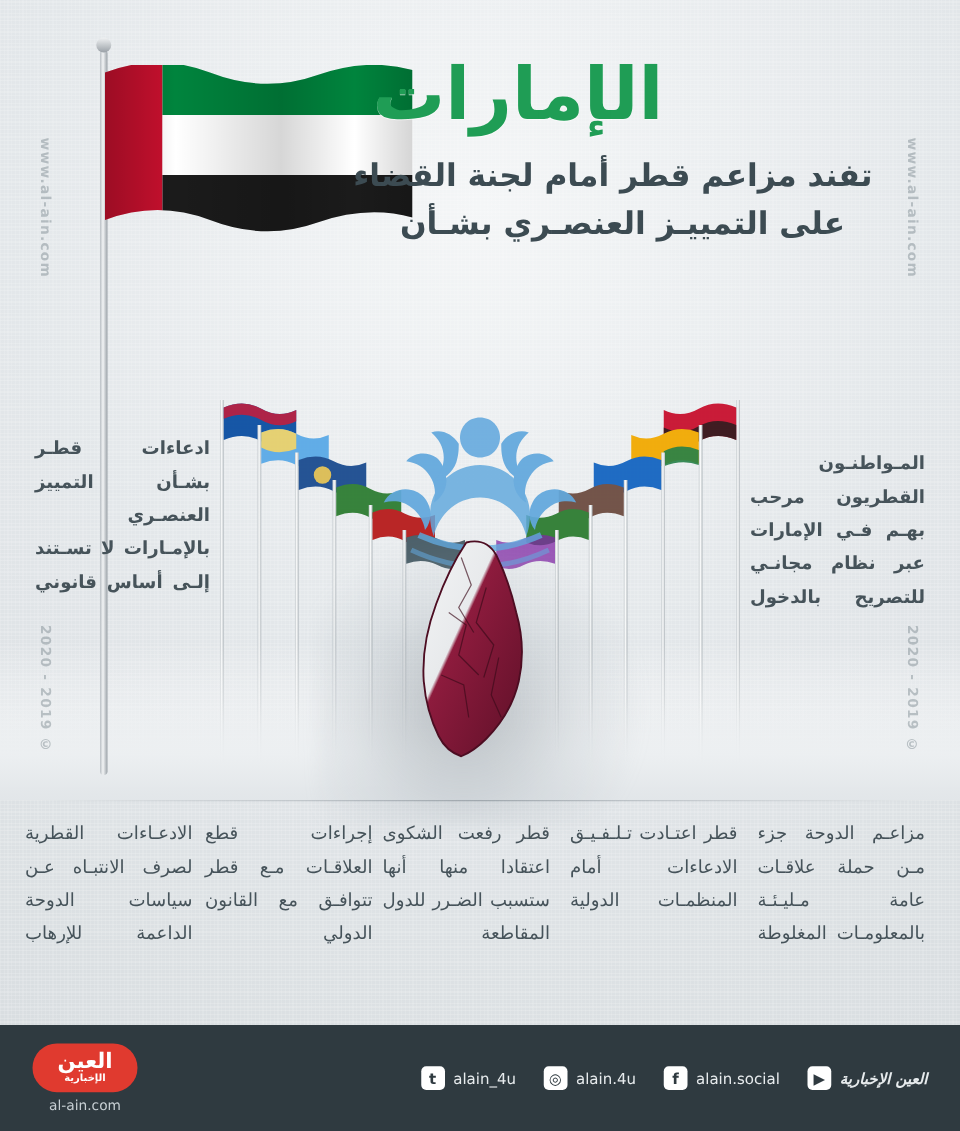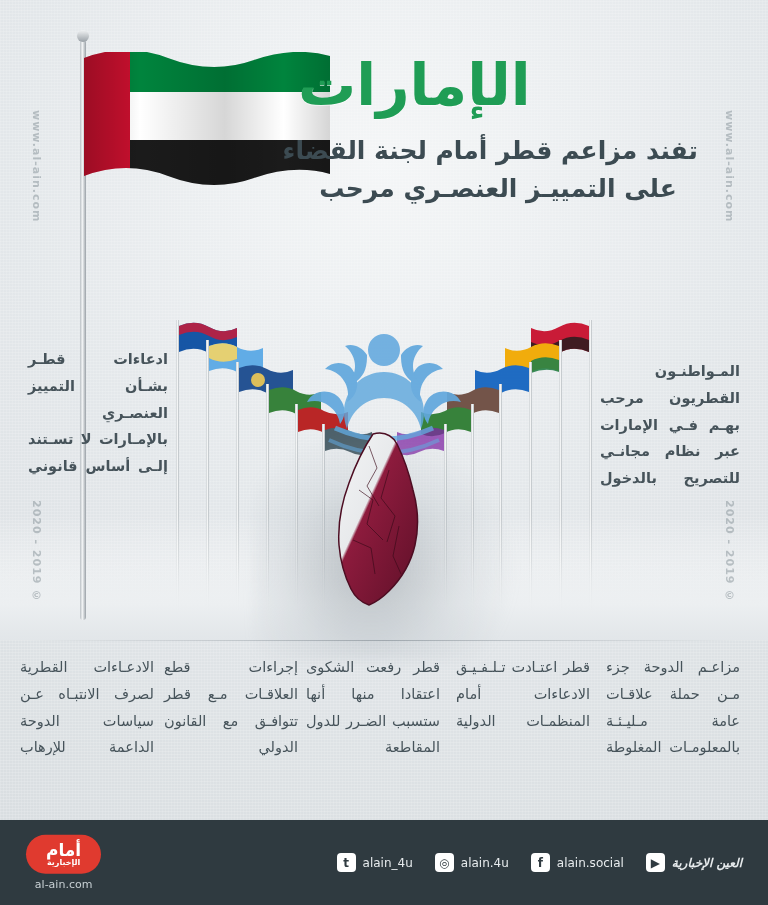--- a/index.html
+++ b/index.html
@@ -20,21 +20,21 @@
   #poster::before{
     content:"";position:absolute;inset:0;
     background-image:
       repeating-linear-gradient(0deg, rgba(255,255,255,.35) 0 1px, rgba(0,0,0,0) 1px 3px),
       repeating-linear-gradient(90deg, rgba(255,255,255,.25) 0 1px, rgba(0,0,0,0) 1px 3px);
     opacity:.5;pointer-events:none;
   }
 
   
   .header{
-    position:absolute;top:56px;right:70px;width:400px;
+    position:absolute;top:46px;right:70px;width:400px;
     text-align:left;direction:rtl;z-index:6;
   }
   .title{
     font-size:58px;font-weight:bold;color:#1f9d55;
     letter-spacing:2px;line-height:1;margin:0;
     text-align:left;
     text-shadow:0 1px 0 rgba(255,255,255,.6);
   }
   .subtitle{
     margin-top:18px;font-size:25px;font-weight:bold;color:#3c4b52;
@@ -263,21 +263,21 @@
         <rect x="46" y="88" width="210" height="80" fill="#1b1b1b"></rect>
         <rect x="0" y="-20" width="256" height="200" fill="url(#shade)"></rect>
       </g>
     </svg>
   </div>
 
   <div class="header">
     <h1 class="title">الإمارات</h1>
     <div class="subtitle">
       <div>تفند مزاعم قطر أمام لجنة القضاء</div>
-      <div>على التمييـز العنصـري مرحب</div>
+      <div>على التمييـز العنصـري بشـأن</div>
     </div>
   </div>
 
   <div class="col right-top">
     <p>المـواطنـون القطريون مرحب بهـم فـي الإمارات عبر نظام مجانـي للتصريح بالدخول</p>
   </div>
   <div class="col left-top">
     <p>ادعاءات قطـر بشـأن التمييز العنصـري بالإمـارات لا تسـتند إلـى أساس قانوني</p>
   </div>
 
@@ -320,20 +320,20 @@
         <span>alain.social</span>
       </div>
       <div class="item">
         <span class="sq yt">▶</span>
         <span class="foot-mid" style="margin:0;font-size:12px;color:#e7ebed;font-style:italic;">العين الإخبارية</span>
       </div>
     </div>
 
     <div class="brand">
       <div class="pill">
-        <span>أمام</span>
+        <span>العين</span>
         <small>الإخبارية</small>
       </div>
       <div class="domain">al-ain.com</div>
     </div>
   </div>
 
 </div>
 
 </body></html>

